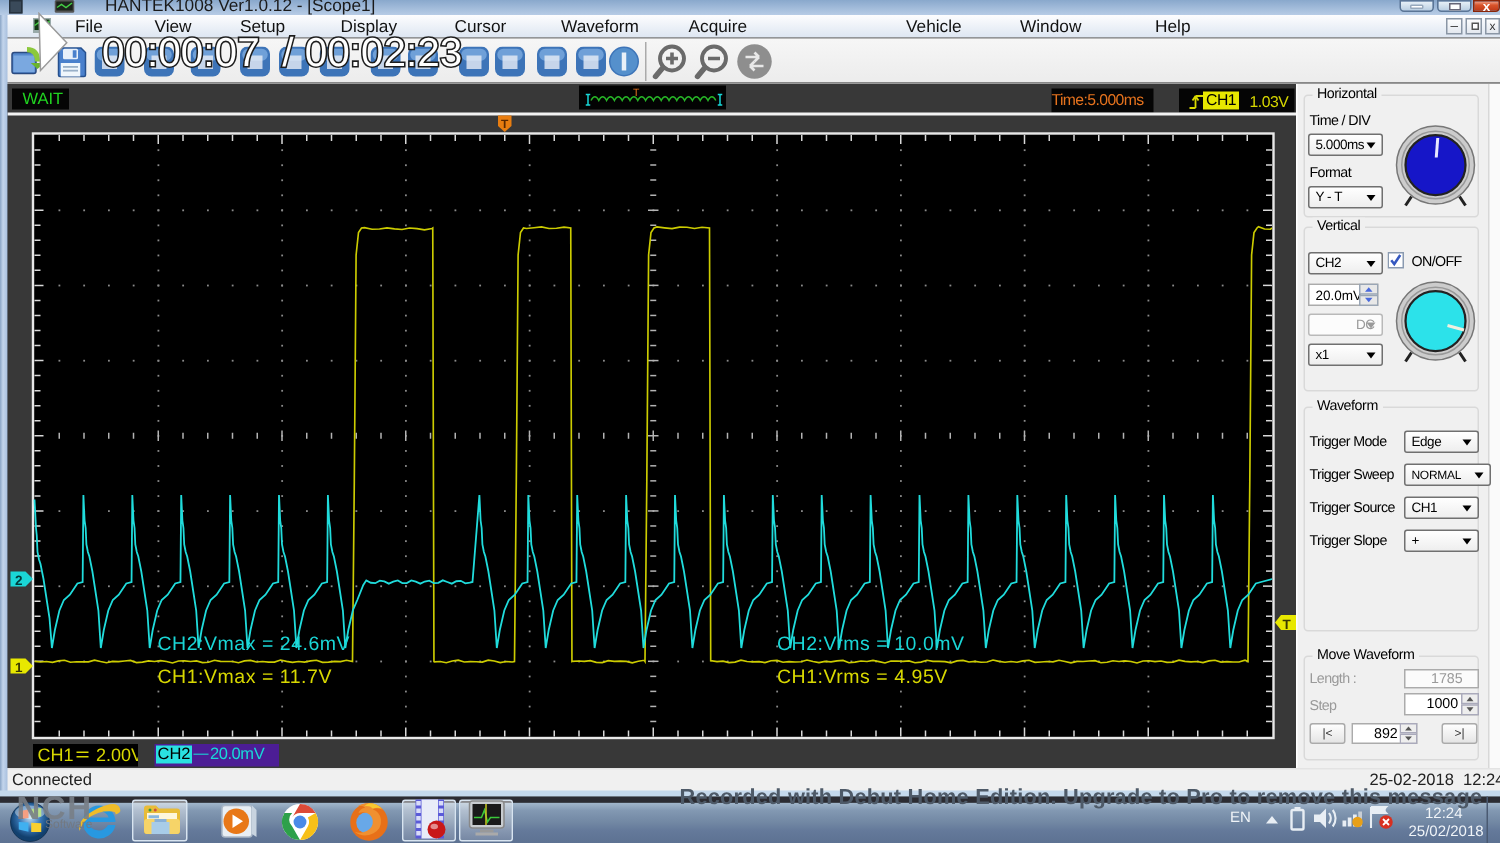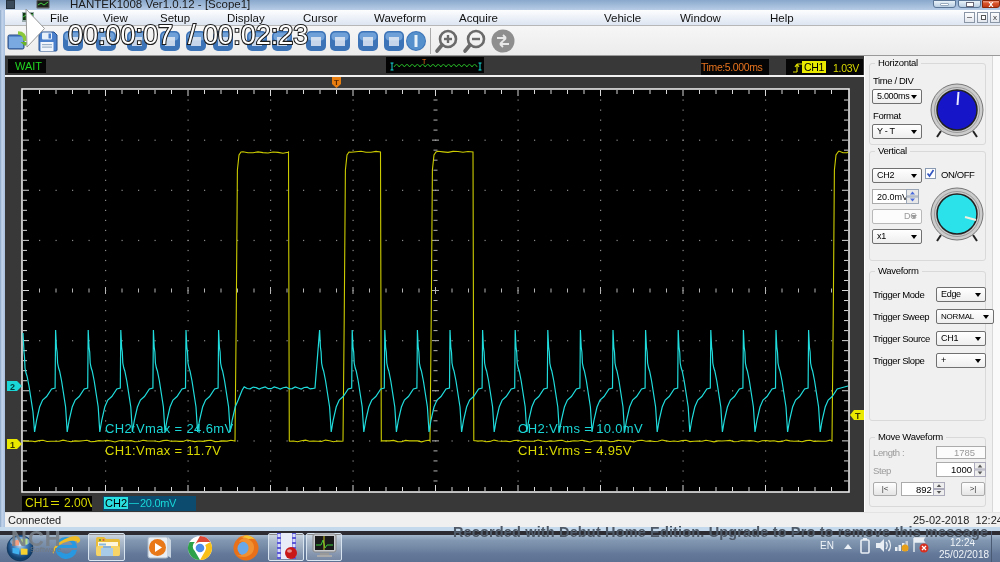--- a/index.html
+++ b/index.html
@@ -23,21 +23,21 @@
 #darkzone { left:5px; top:56px; width:859px; height:456px; background:#383838; }
 #wait { left:8px; top:59px; width:38px; height:14px; background:#050505; color:#21d421; font-size:11px; padding-left:7px; line-height:14px;}
 #preview { left:386px; top:57px; width:98px; height:16px; background:#030303; }
 #timebox { left:701px; top:59px; width:68px; height:16px; background:#050505; color:#e6731e; font-size:10.5px; letter-spacing:-0.4px; line-height:16px; padding-left:0;}
 #trigbox { left:786px; top:59px; width:77px; height:16px; background:#050505; color:#d8d800; font-size:10.5px; letter-spacing:-0.3px; line-height:16px;}
 #whiteline { left:5px; top:75px; width:859px; height:2px; background:#f2f2f2; }
 
 #scope { left:22px; top:89px; width:827px; height:403px; background:#000; }
 
 #chinfo1 { left:22px; top:496px; width:70px; height:15px; background:#000; color:#d8d800; font-size:12px; line-height:15px; white-space:nowrap; overflow:hidden; }
-#chinfo2 { left:103px; top:496px; width:93px; height:15px; background:#0c4a6e; color:#18d8d8; font-size:11px; line-height:15px; white-space:nowrap; overflow:hidden; }
+#chinfo2 { left:103px; top:496px; width:83px; height:15px; background:#4c1d95; color:#18d8d8; font-size:11px; line-height:15px; white-space:nowrap; overflow:hidden; }
 
 #rpanel { left:864px; top:56px; width:136px; height:456px; background:#f0f0f0; border-left:1px solid #ffffff; }
 #rstrip { left:992px; top:56px; width:8px; height:456px; background:#fafafa; border-left:1px solid #d8d8d8;}
 .grp { position:absolute; border:1px solid #d9d9d9; border-radius:3px; }
 .grplbl { position:absolute; font-size:9.5px; letter-spacing:-0.3px; color:#000; background:#f0f0f0; padding:0 3px;}
 .lbl { position:absolute; font-size:9.5px; letter-spacing:-0.4px; color:#000; white-space:nowrap;}
 .lblg { position:absolute; font-size:9.5px; letter-spacing:-0.4px; color:#9a9a9a; white-space:nowrap;}
 .combo { position:absolute; height:15px; background:linear-gradient(#ffffff,#eeeeee); border:1px solid #707070; border-radius:2px; font-size:9px; letter-spacing:-0.3px; color:#000; line-height:13px; padding-left:4px;}
 .combo .arr { position:absolute; right:4px; top:5px; width:0; height:0; border-left:3.5px solid transparent; border-right:3.5px solid transparent; border-top:4px solid #000;}
 .combo.dis { color:#9a9a9a; background:#fcfcfc; border-color:#b9b9b9;padding-left:31px;}

